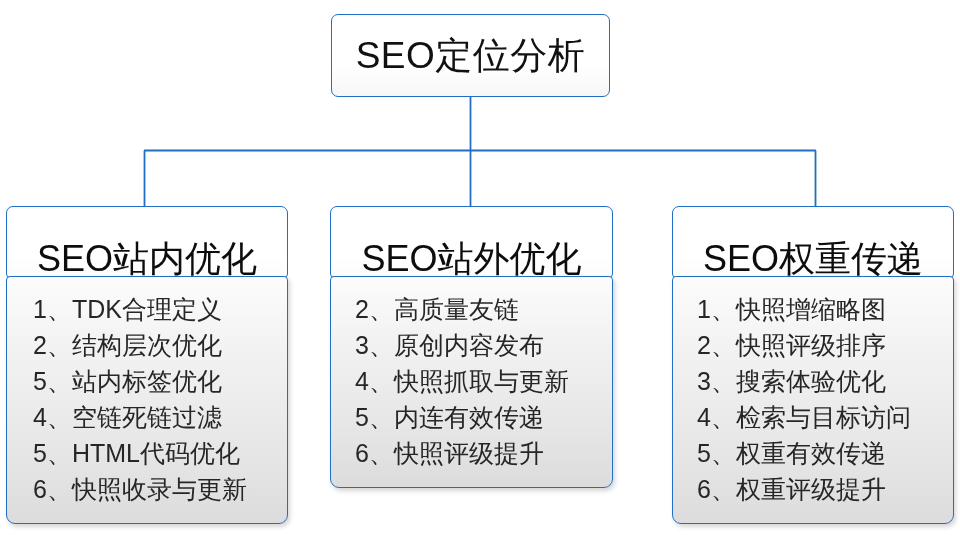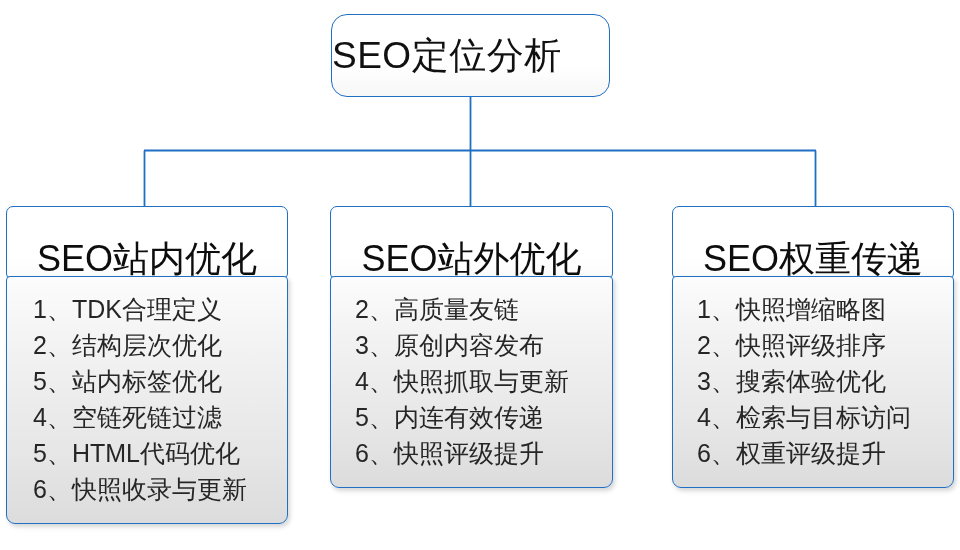--- a/index.html
+++ b/index.html
@@ -35,24 +35,25 @@
 
   
   .root-node {
     position: absolute;
     left: 331px;
     top: 14px;
     width: 279px;
     height: 83px;
     box-sizing: border-box;
     border: 1.6px solid #1f6fc4;
-    border-radius: 16px;
+    border-radius: 7px;
     background: linear-gradient(to bottom, #ffffff 0%, #ffffff 62%, #f7f7f7 100%);
     display: flex;
     align-items: center;
+    justify-content: center;
   }
   .root-title {
     font-size: 37px;
     line-height: 1;
     letter-spacing: 0.5px;
     color: #111111;
     white-space: nowrap;
   }
 
   
@@ -168,18 +169,19 @@
   <div class="branch branch-3">
     <div class="branch-head">
       <span class="branch-title">SEO权重传递</span>
     </div>
     <div class="branch-body">
       <ul class="item-list">
         <li>1、快照增缩略图</li>
         <li>2、快照评级排序</li>
         <li>3、搜索体验优化</li>
         <li>4、检索与目标访问</li>
+        <li>5、权重有效传递</li>
         <li>6、权重评级提升</li>
       </ul>
     </div>
   </div>
 
 </div>
 
 </body></html>

